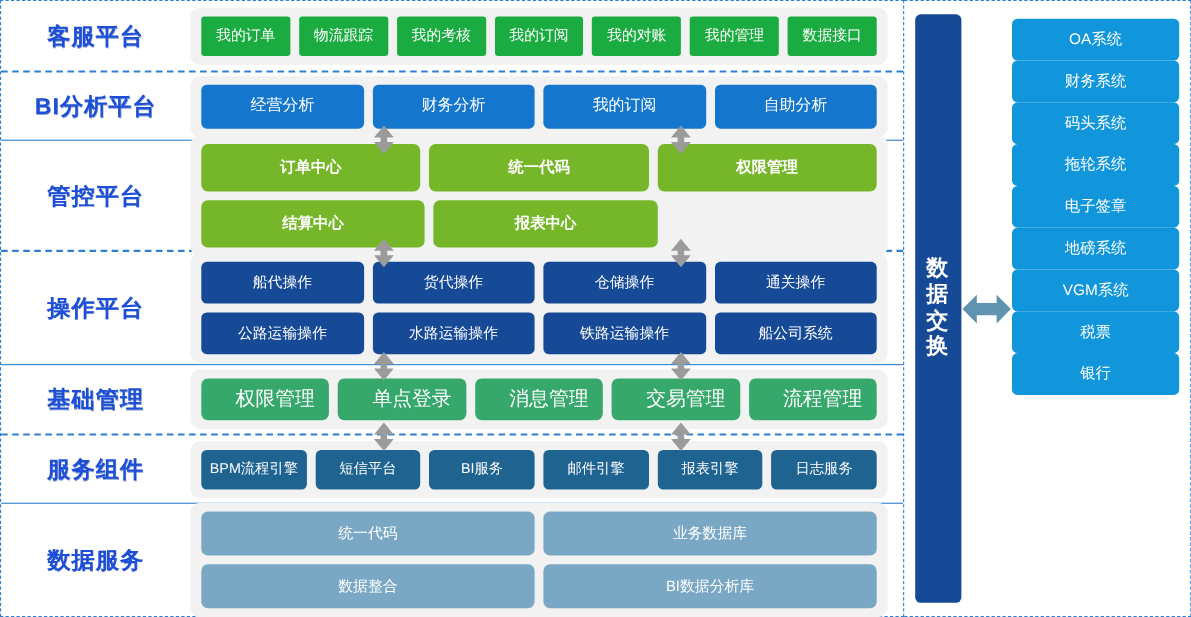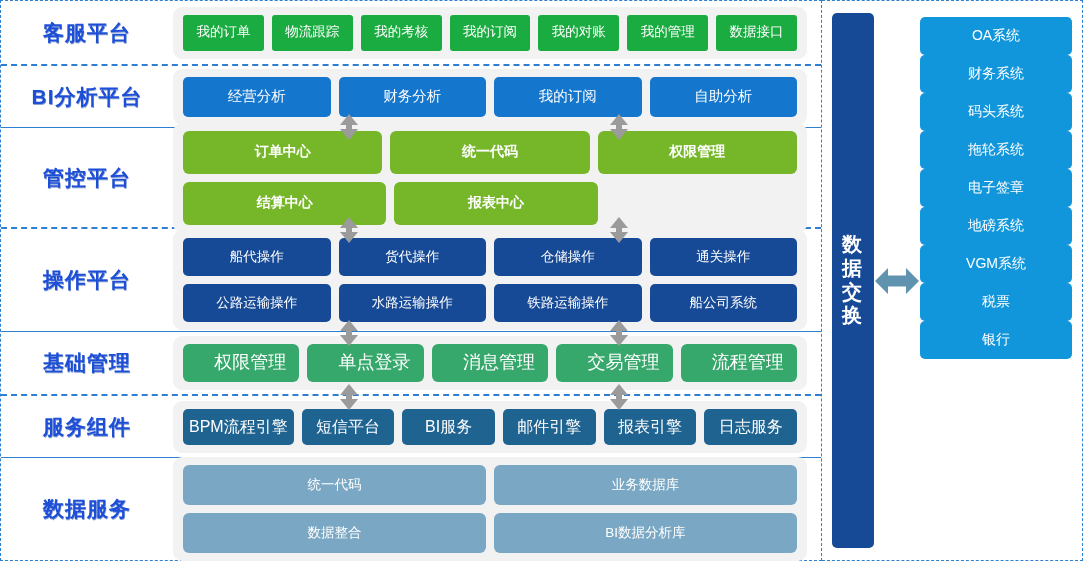--- a/index.html
+++ b/index.html
@@ -83,21 +83,21 @@
   .c-green-sea    { background: #36a86c; border-radius: 6px; }
   .c-steel        { background: #1f6391; border-radius: 5px; }
   .c-bluegray     { background: #7aa8c4; border-radius: 6px; }
 
   
   .row-service .chip   { height: 36px; font-size: 13.5px; }
   .row-bi .chip        { height: 40px; font-size: 14.5px; }
   .row-control .chip   { height: 43px; font-size: 14px; font-weight: bold; }
   .row-ops .chip       { height: 38px; font-size: 13.5px; }
   .row-basic .chip     { height: 38px; font-size: 18px; padding-left: 24px; }
-  .row-comp .chip      { height: 36px; font-size: 16px; }
+  .row-comp .chip      { height: 36px; font-size: 13px; }
   .row-data .chip      { height: 40px; font-size: 13.5px; }
 
   .spacer-chip { flex: 1 1 0; }
 
   
   .varrow {
     position: absolute;
     width: 22px; height: 26px;
     z-index: 5;
     pointer-events: none;

